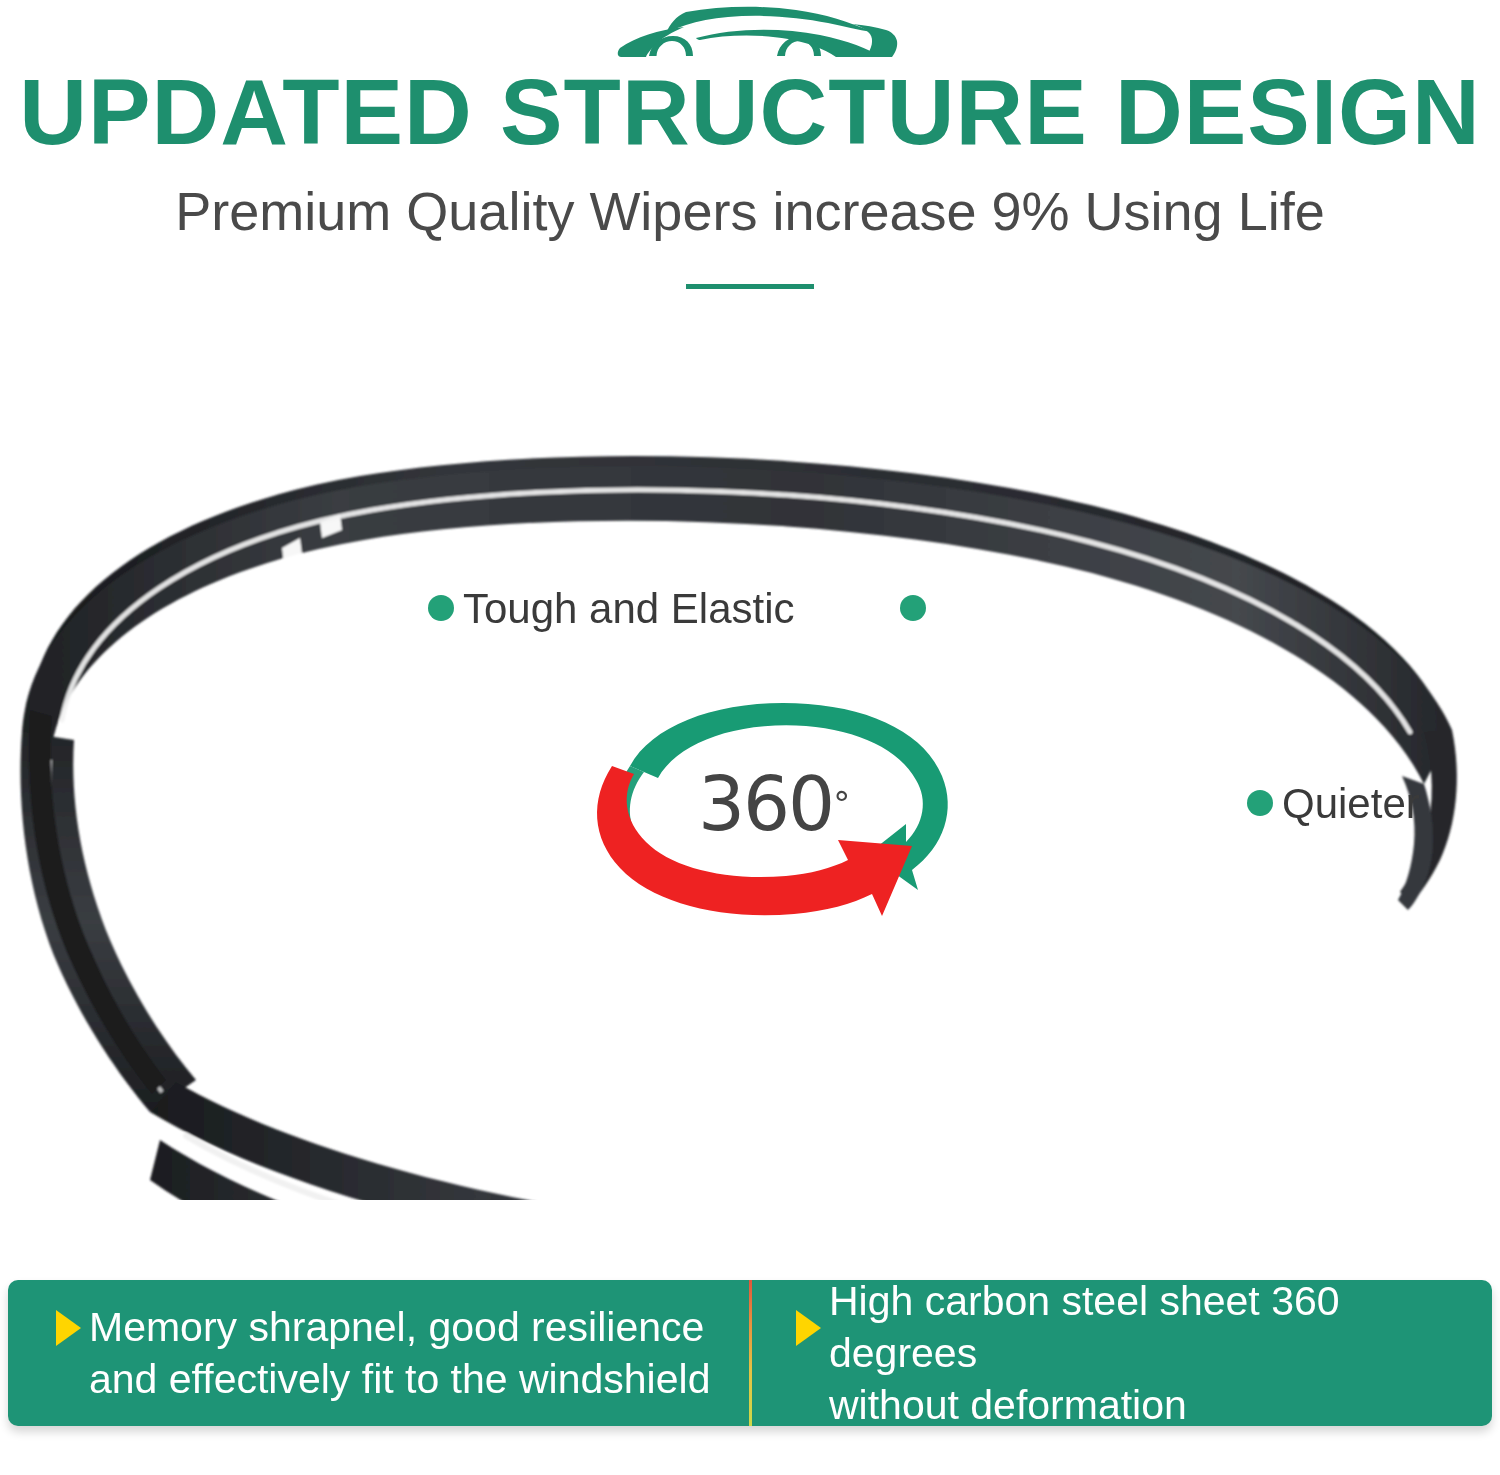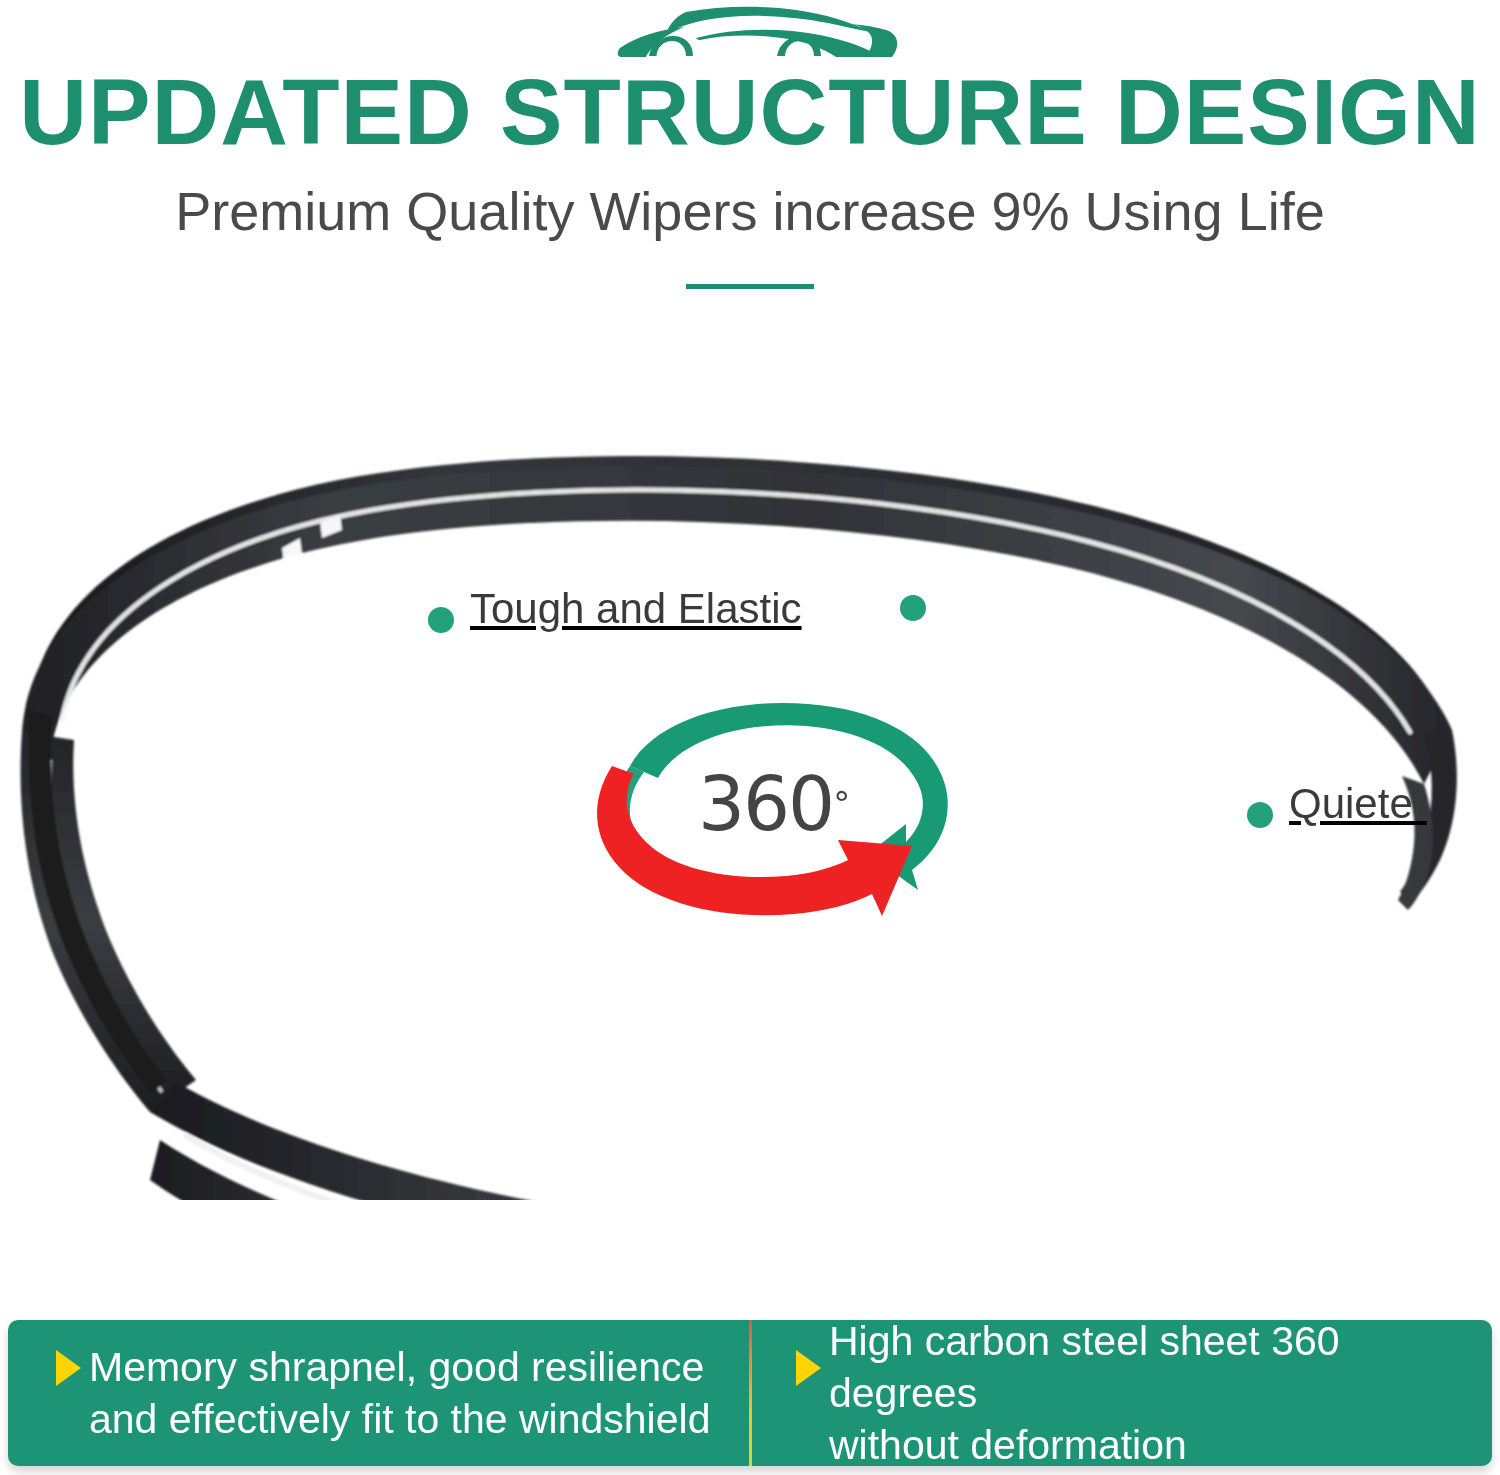--- a/index.html
+++ b/index.html
@@ -78,23 +78,22 @@
     left: 0;
     width: 1500px;
     height: 820px;
   }
   .stage svg { display: block; }
 
   
   .callout {
     position: absolute;
     display: flex;
-    align-items: flex-end;
-    gap: 16px;
-    text-decoration: underline;
+    align-items: flex-start;
+    gap: 9px;
   }
   .dot {
     width: 26px;
     height: 26px;
     border-radius: 50%;
     background: #23a178;
     flex: 0 0 auto;
     margin-top: 10px;
   }
   .callout-text {
@@ -146,21 +145,20 @@
     position: absolute;
     left: 8px;
     top: 1280px;
     width: 1484px;
     height: 146px;
     background: #1e9476;
     border-radius: 10px;
     display: flex;
     box-shadow: 0 6px 10px rgba(0,0,0,0.16);
     overflow: hidden;
-    margin-top: 40px;
   }
   .banner-col {
     flex: 1 1 50%;
     display: flex;
     align-items: center;
     padding: 0 0 0 48px;
     position: relative;
   }
   .banner-col.right { padding-left: 46px; }
 

